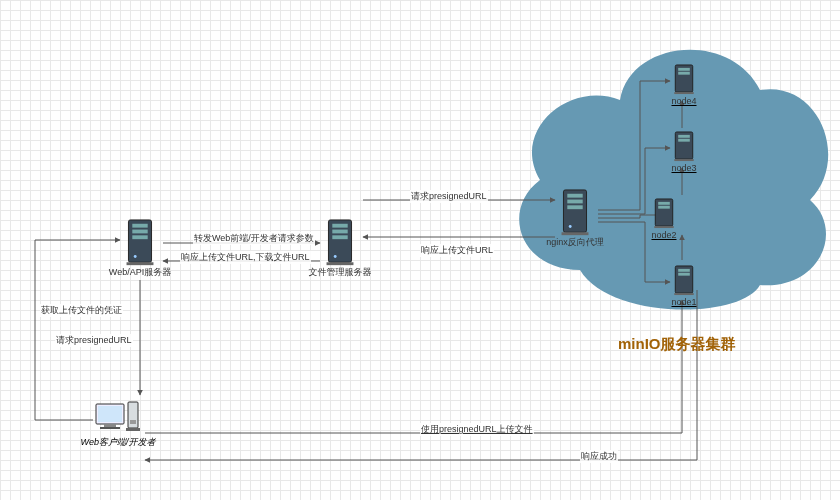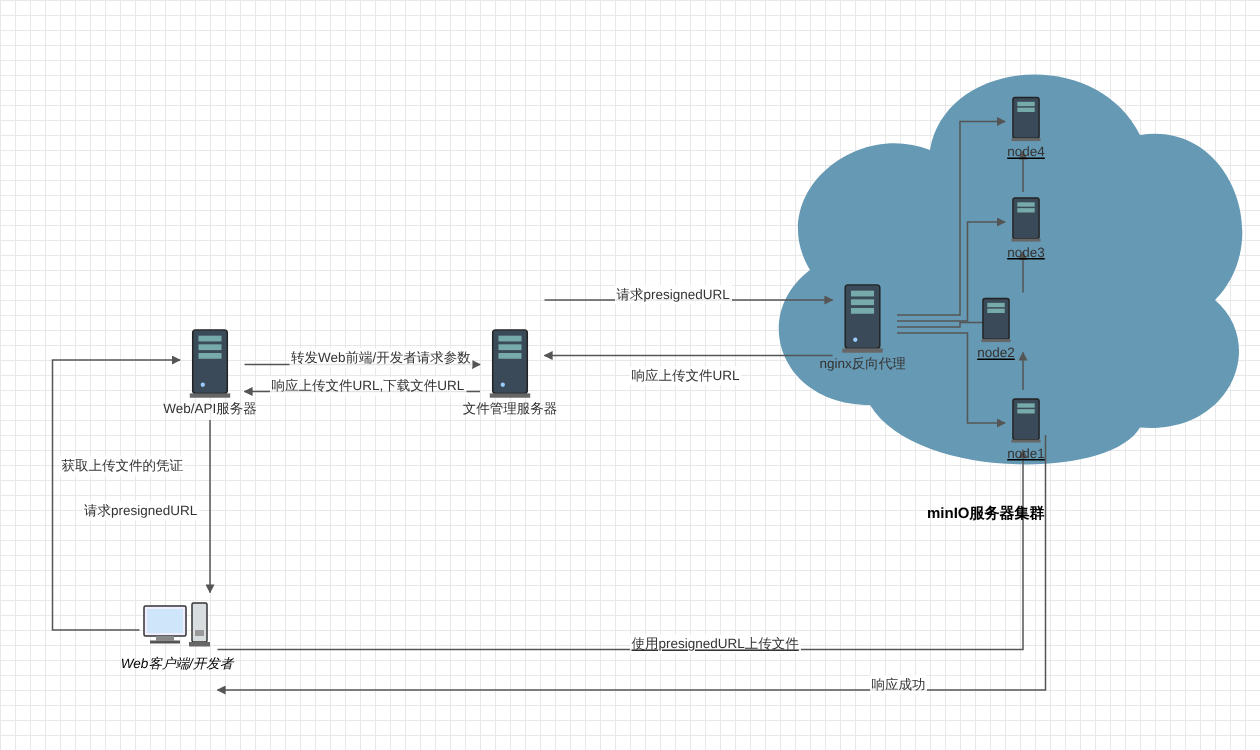--- a/index.html
+++ b/index.html
@@ -54,23 +54,23 @@
   .edge-label {
     position: absolute;
     font-size: 9px;
     color: #333;
     background: rgba(255,255,255,0.85);
     padding: 0 1px;
     white-space: nowrap;
   }
   .cluster-title {
     position: absolute;
-    font-size: 10px;
+    font-size: 15px;
     font-weight: bold;
-    color: #000000;
+    color: #a16207;
   }
   svg.connections {
     position: absolute;
     left: 0; top: 0;
     width: 840px; height: 500px;
     pointer-events: none;
   }
 </style>
 </head>
 <body>

